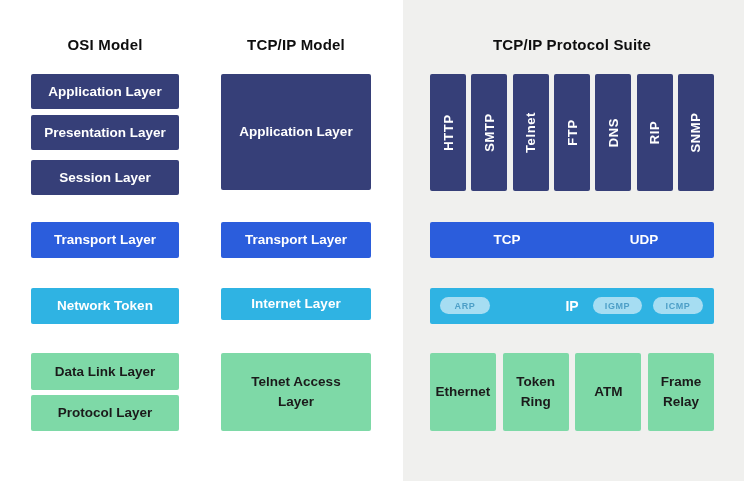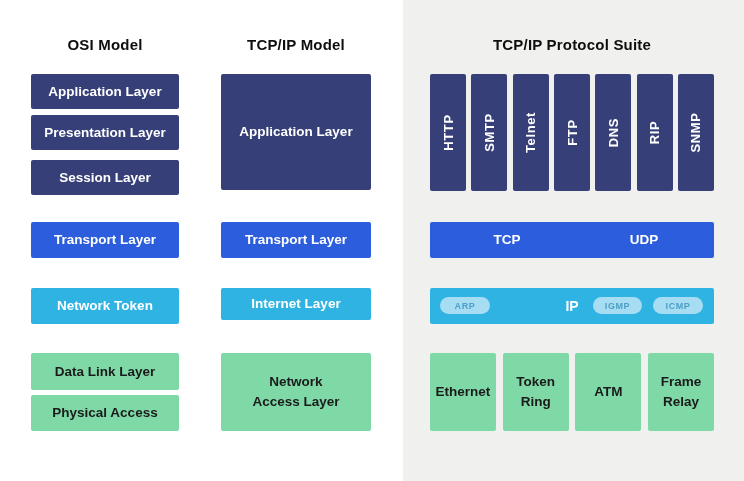--- a/index.html
+++ b/index.html
@@ -130,26 +130,26 @@
   <div class="col-title title-osi">OSI Model</div>
   <div class="col-title title-tcpip">TCP/IP Model</div>
   <div class="col-title title-suite">TCP/IP Protocol Suite</div>
 
   <div class="box navy osi-box osi-0">Application Layer</div>
   <div class="box navy osi-box osi-1">Presentation Layer</div>
   <div class="box navy osi-box osi-2">Session Layer</div>
   <div class="box blue osi-box osi-3">Transport Layer</div>
   <div class="box cyan osi-box osi-4">Network Token</div>
   <div class="box green osi-box osi-5">Data Link Layer</div>
-  <div class="box green osi-box osi-6">Physical Access</div>
+  <div class="box green osi-box osi-6">Protocol Layer</div>
 
   <div class="box navy tm-box tm-0">Application Layer</div>
   <div class="box blue tm-box tm-1">Transport Layer</div>
   <div class="box cyan tm-box tm-2">Internet Layer</div>
-  <div class="box green tm-box tm-3">Network Access Layer</div>
+  <div class="box green tm-box tm-3">Telnet Access Layer</div>
 
   <div class="bars-row">
     <div class="vbar">
         <span>HTTP</span>
       </div>
     <div class="vbar">
         <span>SMTP</span>
       </div>
     <div class="vbar">
         <span>Telnet</span>

